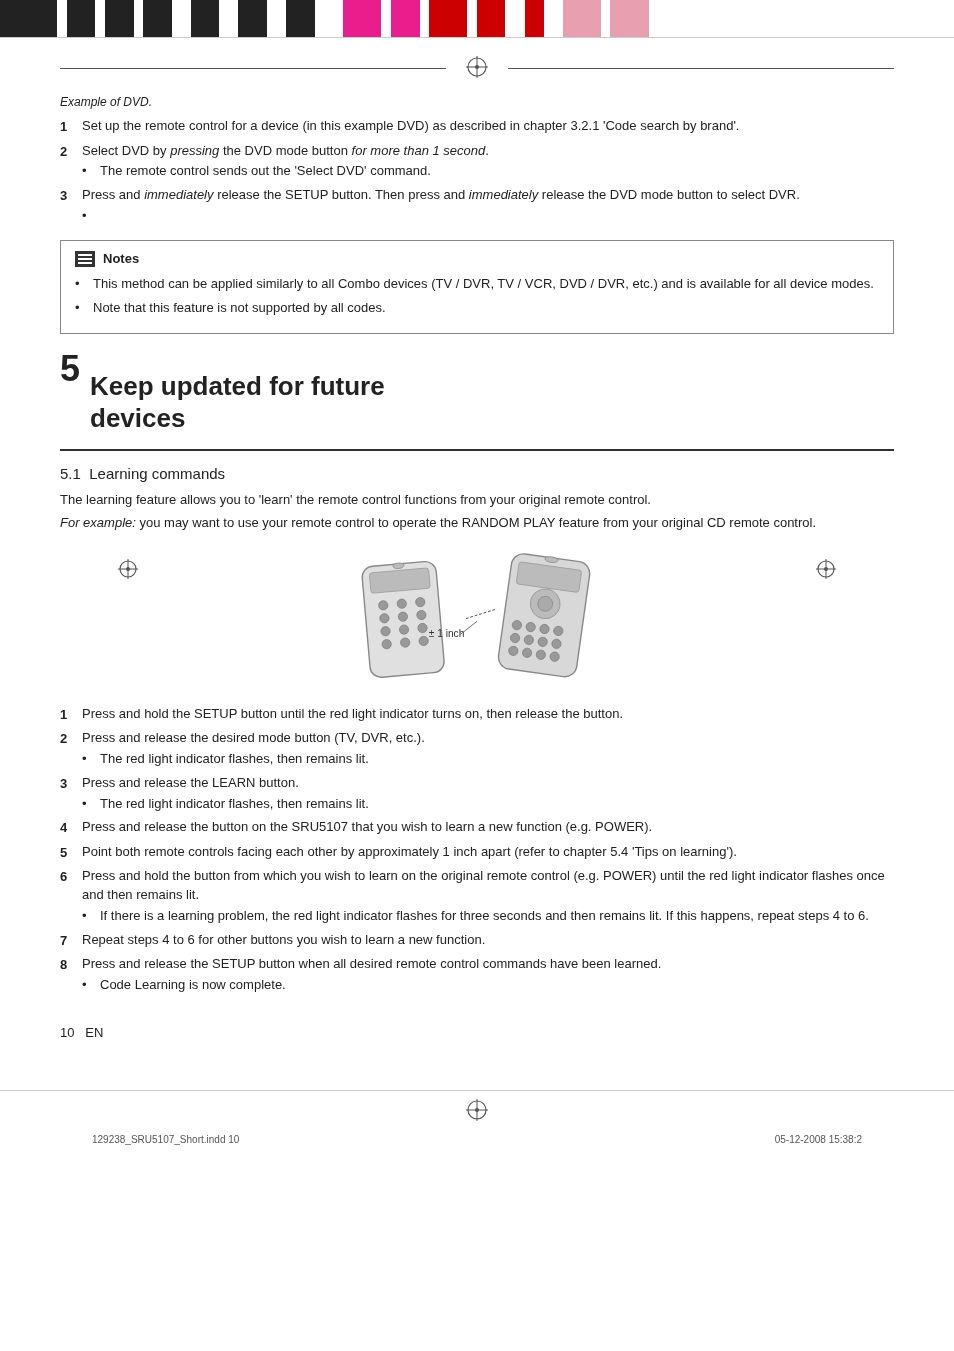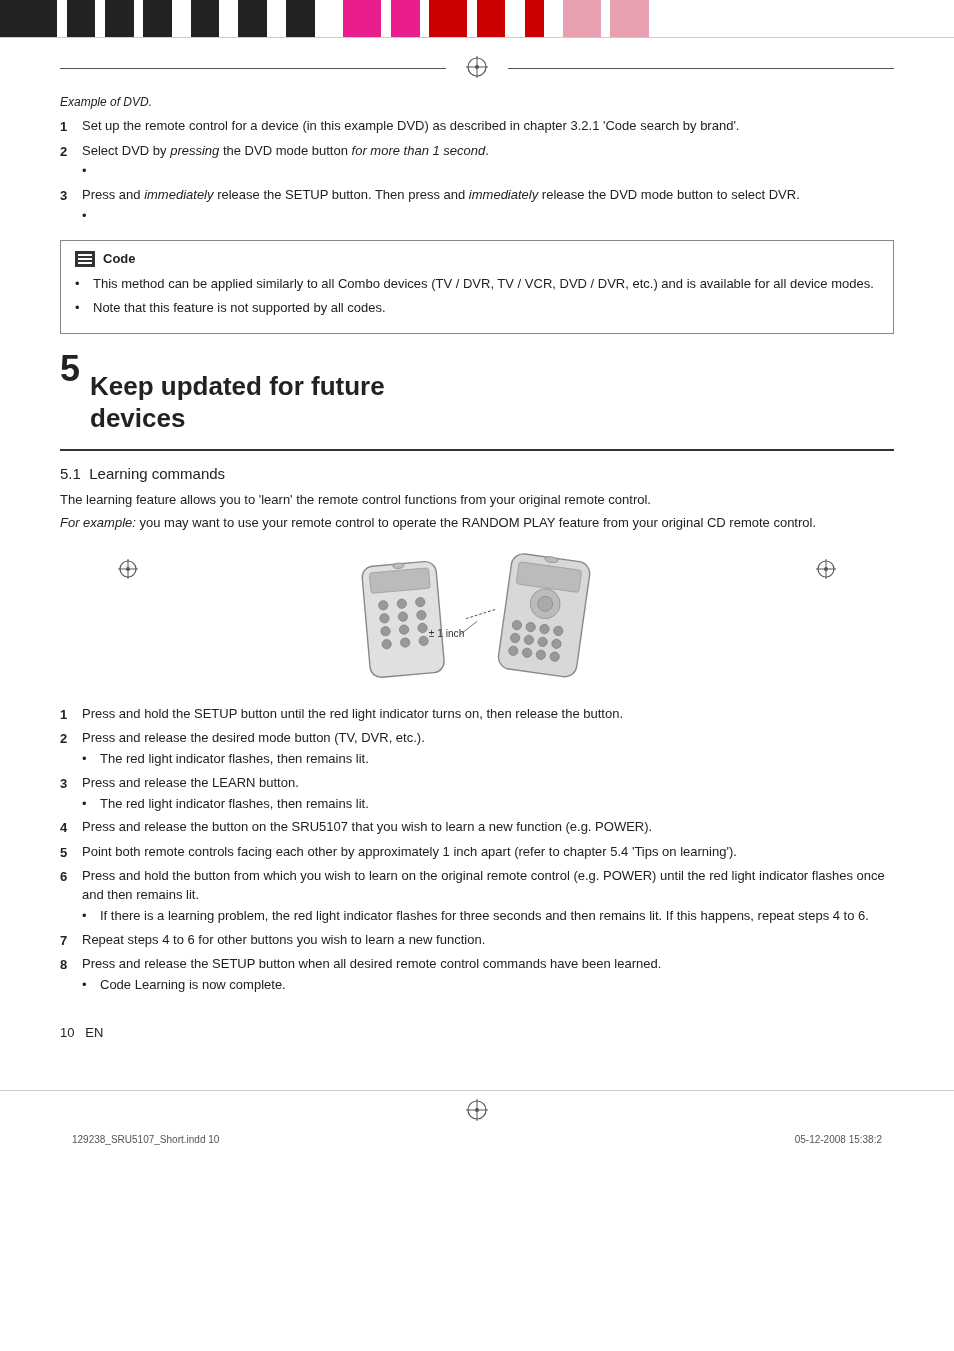--- a/index.html
+++ b/index.html
@@ -262,38 +262,39 @@
     <li>
       <span class="step-num bold">1</span>
       <span class="step-content">Set up the remote control for a device (in this example DVD) as described in chapter 3.2.1 'Code search by brand'.</span>
     </li>
     <li>
       <span class="step-num bold">2</span>
       <div class="step-content">
         Select DVD by <span class="italic">pressing</span> the DVD mode button <span class="italic">for more than 1 second</span>.
         <div class="sub-bullet">
           <span class="bullet-dot">•</span>
+          <span class="bullet-text">The remote control sends out the 'Select DVD' command.</span>
         </div>
       </div>
     </li>
     <li>
       <span class="step-num bold">3</span>
       <div class="step-content">
         Press and <span class="italic">immediately</span> release the SETUP button. Then press and <span class="italic">immediately</span> release the DVD mode button to select DVR.
         <div class="sub-bullet">
           <span class="bullet-dot">•</span>
         </div>
       </div>
     </li>
   </ol>
 
   <div class="notes-box">
     <div class="notes-header">
       <span class="notes-icon"></span>
-      <span>Code</span>
+      <span>Notes</span>
     </div>
     <div class="notes-bullet">
       <span class="bullet-dot">•</span>
       <span class="bullet-text">This method can be applied similarly to all Combo devices (TV / DVR, TV / VCR, DVD / DVR, etc.) and is available for all device modes.</span>
     </div>
     <div class="notes-bullet">
       <span class="bullet-dot">•</span>
       <span class="bullet-text">Note that this feature is not supported by all codes.</span>
     </div>
   </div>
@@ -458,16 +459,16 @@
 </div>
 
 <div class="bottom-bar">
   <svg width="22" height="22" viewBox="0 0 22 22">
     <circle cx="11" cy="11" r="9" fill="none" stroke="#555" stroke-width="1.2"></circle>
     <circle cx="11" cy="11" r="2" fill="#555"></circle>
     <line x1="11" y1="0" x2="11" y2="22" stroke="#555" stroke-width="1"></line>
     <line x1="0" y1="11" x2="22" y2="11" stroke="#555" stroke-width="1"></line>
   </svg>
 </div>
-<div class="bottom-info" style="padding:2px 72px;">
+<div class="bottom-info" style="padding:2px 92px;">
   <span>129238_SRU5107_Short.indd  10</span>
   <span>05-12-2008  15:38:2</span>
 </div>
 
 </body></html>

